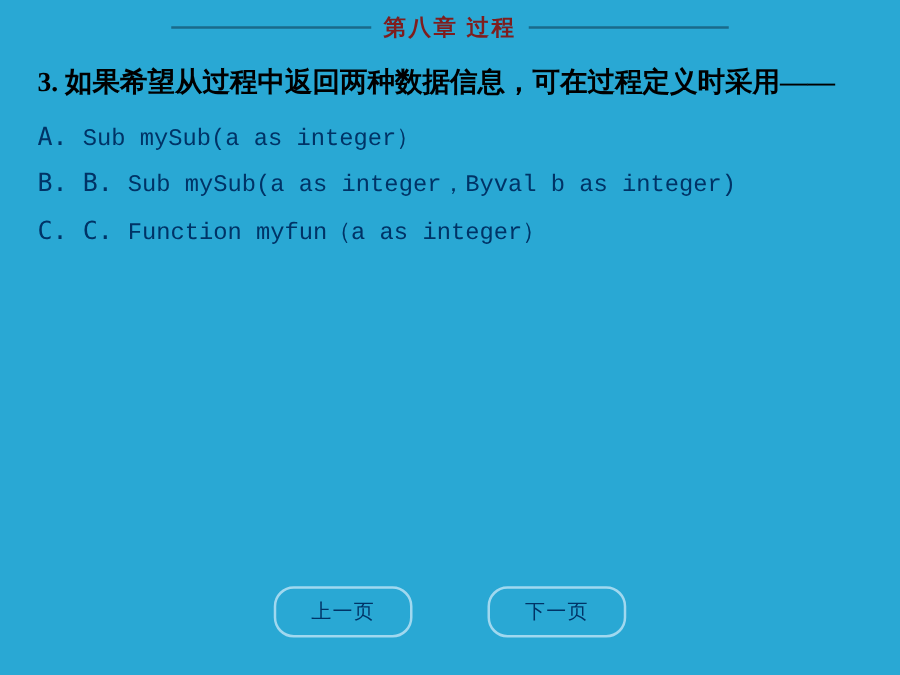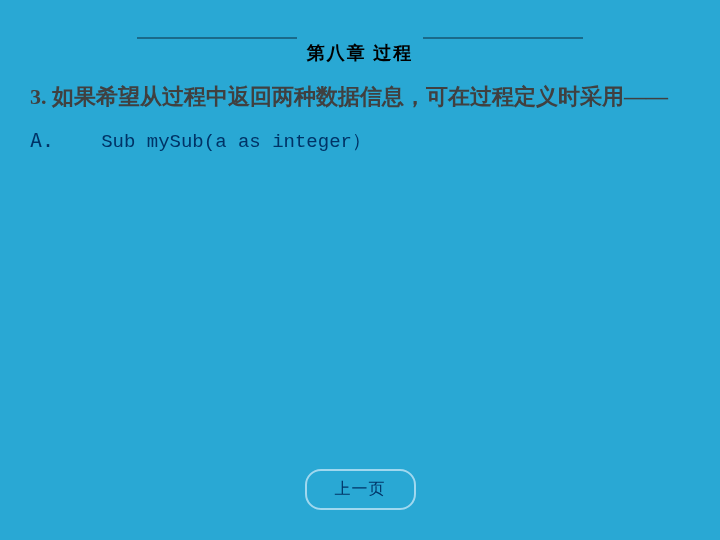--- a/index.html
+++ b/index.html
@@ -26,51 +26,49 @@
     }
 
     .header-line {
       flex: 1;
       height: 2px;
       background-color: #1a6a8a;
       max-width: 160px;
     }
 
     .header-title {
-      color: #000000;
+      color: #7f1d1d;
       font-size: 18px;
       font-weight: bold;
       letter-spacing: 2px;
-      margin-top: 31px;
     }
 
     .content {
       padding: 5px 30px 10px 30px;
     }
 
     .question {
-      color: #404040;
+      color: #000000;
       font-size: 22px;
       font-weight: bold;
       line-height: 1.5;
       margin-bottom: 10px;
     }
 
     .option {
       color: #003366;
       font-size: 20px;
       font-family: SimSun, "宋体", monospace;
       line-height: 1.7;
       margin-bottom: 2px;
     }
 
     .option .code {
       font-family: "Courier New", Courier, monospace;
       font-size: 19px;
-      margin-left: 35px;
     }
 
     .footer {
       position: absolute;
       bottom: 30px;
       width: 100%;
       display: flex;
       justify-content: center;
       gap: 60px;
     }
@@ -97,20 +95,29 @@
 </div>
 
 <div class="content">
   <div class="question">3. 如果希望从过程中返回两种数据信息，可在过程定义时采用——</div>
 
   <div class="option">
     <span class="label">A.</span>
     <span class="code">  Sub mySub(a as integer）</span>
   </div>
 
+  <div class="option">
+    <span class="label">B. B.</span>
+    <span class="code">  Sub mySub(a as integer，Byval b as integer)</span>
+  </div>
 
+  <div class="option">
+    <span class="label">C. C.</span>
+    <span class="code">  Function myfun（a as integer）</span>
+  </div>
 
 
 </div>
 
 <div class="footer">
   <button class="nav-button">上一页</button>
+  <button class="nav-button">下一页</button>
 </div>
 
 </body></html>

